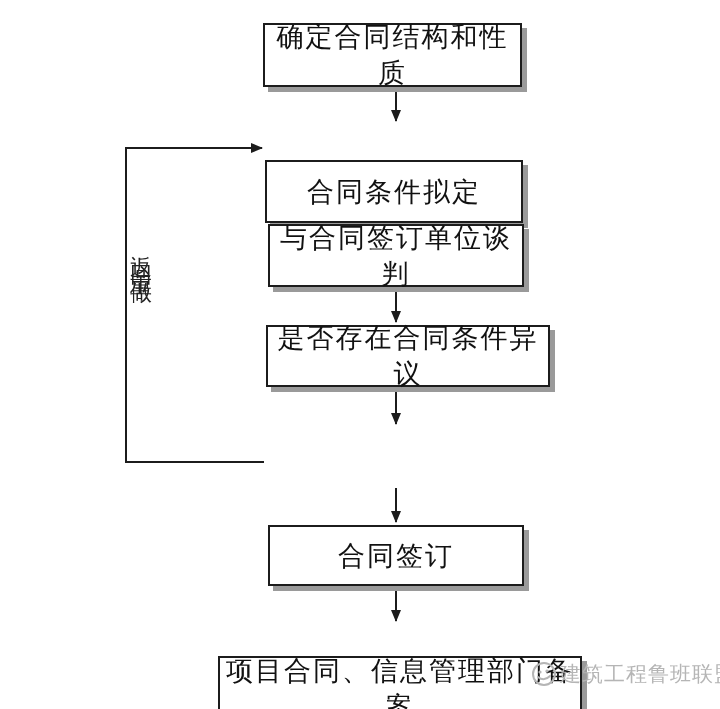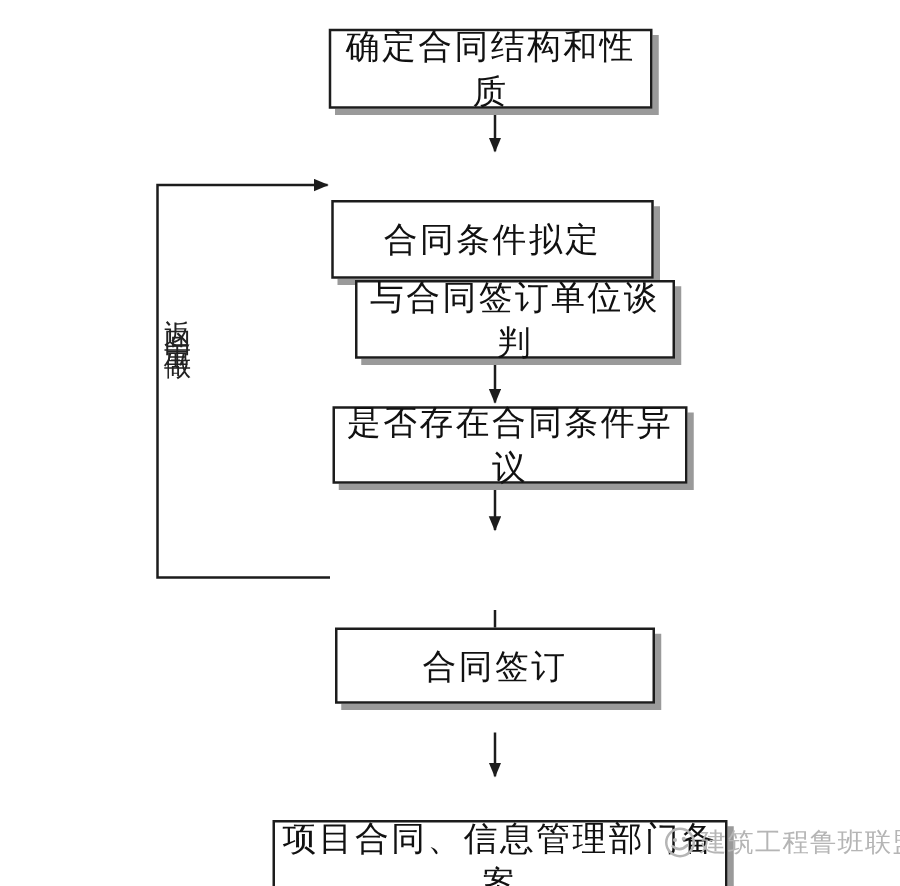--- a/index.html
+++ b/index.html
@@ -85,30 +85,30 @@
   </svg>
 
   <div class="flow-box" style="left:263px; top:23px;  width:259px; height:64px;">
     <span>确定合同结构和性质</span>
   </div>
 
   <div class="flow-box" style="left:265px; top:124px; width:258px; height:63px;margin-top:36px;">
     <span>合同条件拟定</span>
   </div>
 
-  <div class="flow-box" style="left:284px; top:224px; width:256px; height:63px;">
+  <div class="flow-box" style="left:268px; top:224px; width:256px; height:63px;">
     <span>与合同签订单位谈判</span>
   </div>
 
   <div class="flow-box" style="left:266px; top:325px; width:284px; height:62px;">
     <span>是否存在合同条件异议</span>
   </div>
 
 
-  <div class="flow-box" style="left:268px; top:502px; width:256px; height:61px;">
+  <div class="flow-box" style="left:268px; top:525px; width:256px; height:61px;">
     <span>合同签订</span>
   </div>
 
   <div class="flow-box" style="left:218px; top:656px; width:364px; height:66px;">
     <span>项目合同、信息管理部门备案</span>
   </div>
 
   <div class="loop-label">返回重做</div>
 
   <div class="watermark">

